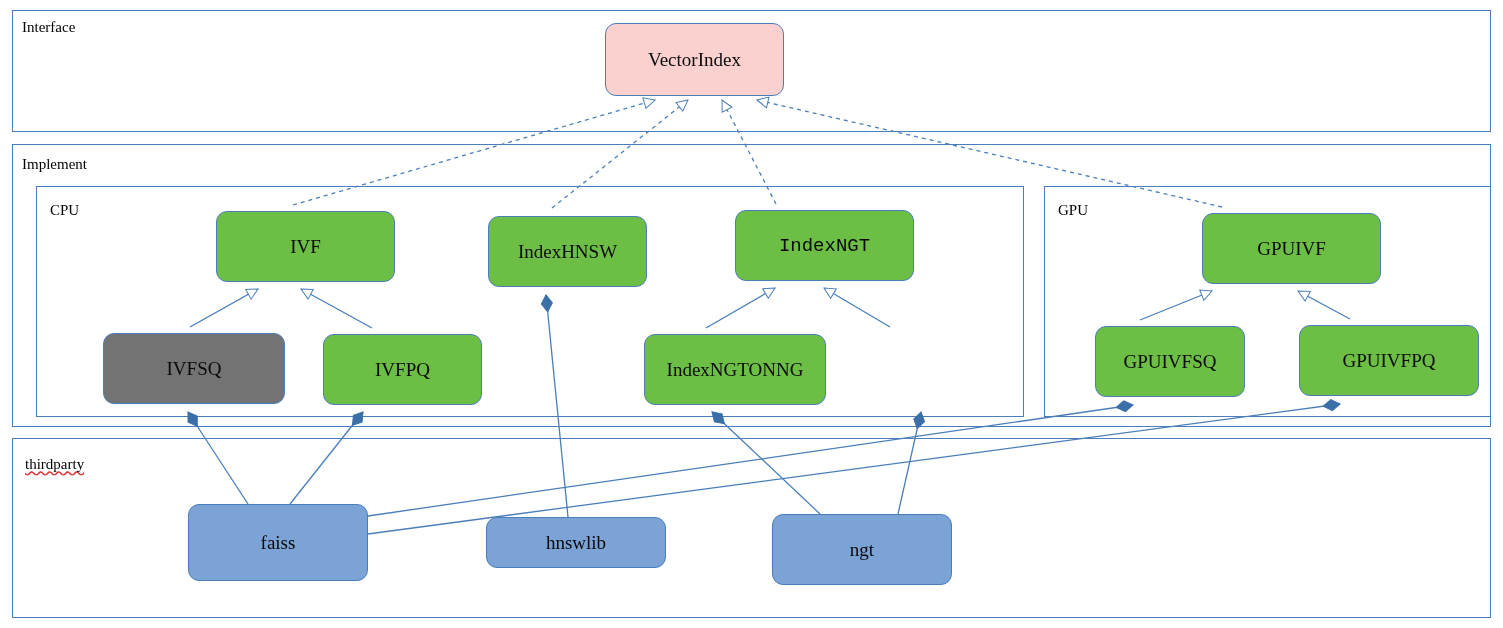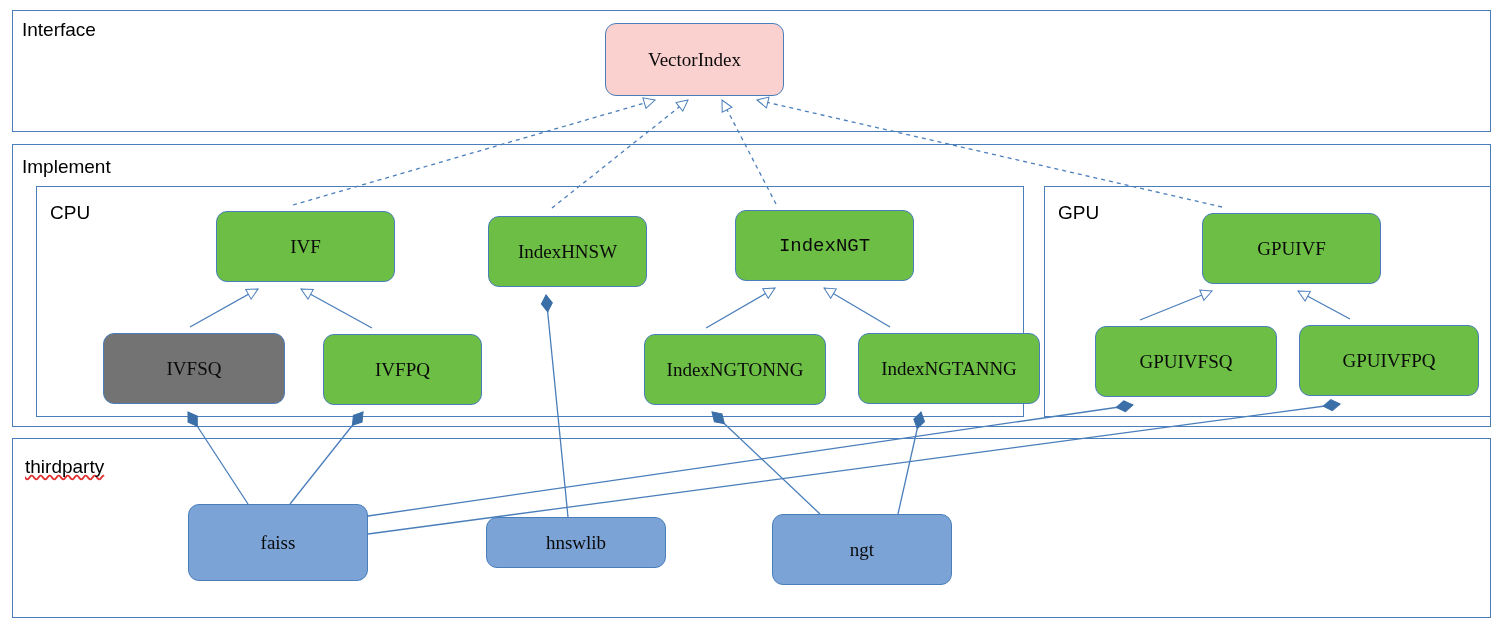--- a/index.html
+++ b/index.html
@@ -2,22 +2,22 @@
 <html><head>
 <meta charset="utf-8">
 <style>
   html,body{margin:0;padding:0;background:#ffffff;}
   body{width:1503px;height:628px;position:relative;overflow:hidden;
        font-family:"Liberation Sans",sans-serif;}
   #stage{position:absolute;left:0;top:0;width:1503px;height:628px;}
 
   
   .container{position:absolute;box-sizing:border-box;border:1px solid #4A7EBB;background:transparent;}
-  .container-label{position:absolute;font-family:Liberation Sans, sans-serif;
-                   font-size:19px;color:#000;white-space:nowrap;line-height:1;}
+  .container-label{position:absolute;font-family:Liberation Serif, serif;
+                   font-size:15px;color:#000;white-space:nowrap;line-height:1;}
   .spell{ text-decoration:underline wavy #e03030; text-decoration-skip-ink:none;
           -webkit-text-decoration:underline wavy #e03030;}
 
   
   .node{position:absolute;box-sizing:border-box;border:1px solid #4A7EBB;border-radius:11px;
         display:flex;align-items:center;justify-content:center;
         font-family:"Liberation Serif",serif;font-size:19px;color:#0a0a0a;
         white-space:nowrap;}
   .node.iface{background:#FBD1D0;}
   .node.impl{background:#6CBE45;margin-left:32px;}
@@ -134,24 +134,21 @@
       </div>
       <div class="node impl" style="left: 71px; top: 333px; width: 182px; height: 71px; border-color: rgb(74, 126, 187); background: #737373;">
         <span>IVFSQ</span>
       </div>
       <div class="node impl" style="left: 291px; top: 334px; width: 159px; height: 71px; border-color: rgb(74, 126, 187); background: rgb(108, 190, 69);">
         <span>IVFPQ</span>
       </div>
       <div class="node impl" style="left: 612px; top: 334px; width: 182px; height: 71px; border-color: rgb(74, 126, 187); background: rgb(108, 190, 69);">
         <span>IndexNGTONNG</span>
       </div>
-      <div class="node impl" style="left: 826px; top: 333px; width: 182px; height: 71px; border-color: rgb(74, 126, 187); background: rgb(108, 190, 69);">
-        <span>IndexNGTANNG</span>
-      </div>
-      <div class="node impl" style="left: 1063px; top: 326px; width: 182px; height: 71px; border-color: rgb(74, 126, 187); background: rgb(108, 190, 69);">
+      <div class="node impl" style="left: 1063px; top: 326px; width: 150px; height: 71px; border-color: rgb(74, 126, 187); background: rgb(108, 190, 69);">
         <span>GPUIVFSQ</span>
       </div>
       <div class="node impl" style="left: 1267px; top: 325px; width: 180px; height: 71px; border-color: rgb(74, 126, 187); background: rgb(108, 190, 69);">
         <span>GPUIVFPQ</span>
       </div>
       <div class="node third" style="left: 188px; top: 504px; width: 180px; height: 77px; border-color: rgb(74, 126, 187); background: rgb(123, 163, 214);">
         <span>faiss</span>
       </div>
       <div class="node third" style="left: 486px; top: 517px; width: 180px; height: 51px; border-color: rgb(74, 126, 187); background: rgb(123, 163, 214);">
         <span>hnswlib</span>

